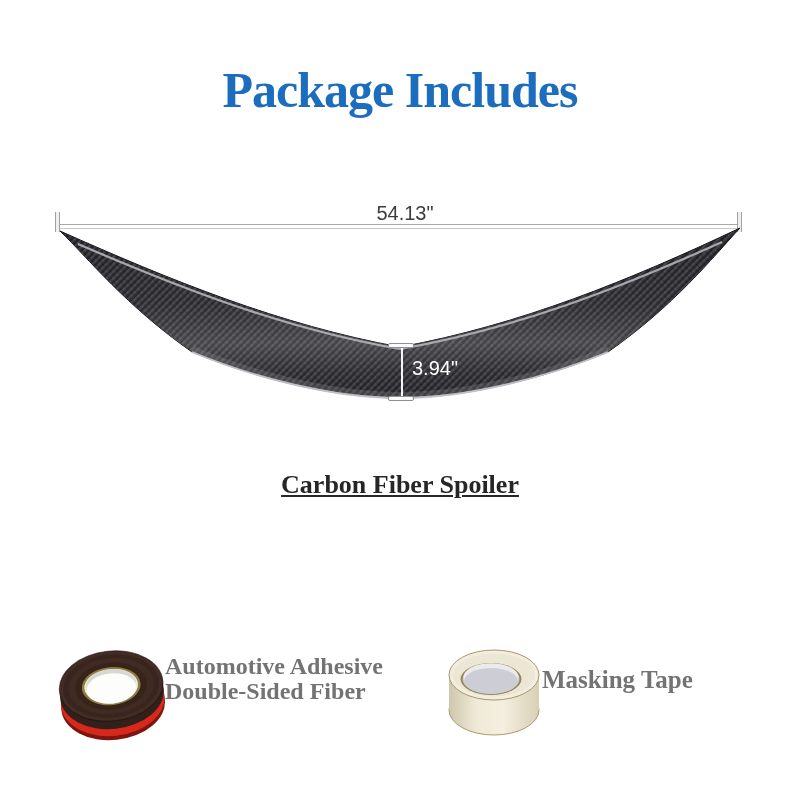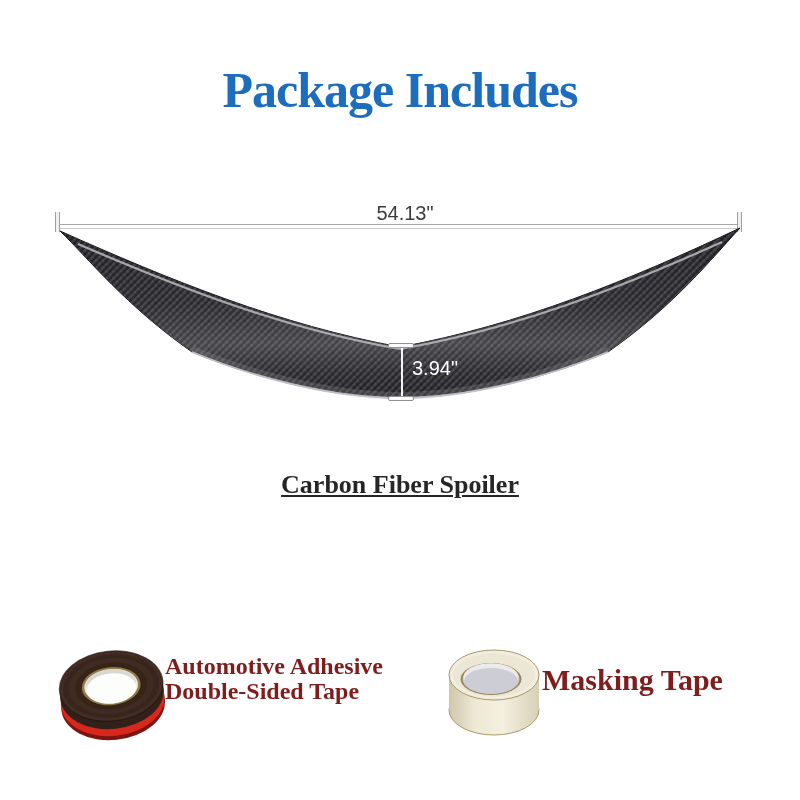--- a/index.html
+++ b/index.html
@@ -36,23 +36,23 @@
                font-family:"Liberation Sans",sans-serif;font-size:20px;color:#ffffff;}
 
   
   .caption{position:absolute;top:470px;left:0;width:800px;text-align:center;margin:0;
            font-size:26px;font-weight:bold;color:#262626;text-decoration:underline;}
 
   
   .tape-svg{position:absolute;}
   .tape-svg.dst{left:58px;top:646px;width:108px;height:96px;}
   .tape-svg.mask{left:446px;top:646px;width:96px;height:96px;}
-  .item-label{position:absolute;font-weight:bold;color:#7f1d1d;}
+  .item-label{position:absolute;font-weight:bold;color:#737373;}
   .item-label.dst{left:165px;top:654px;font-size:24px;line-height:25px;}
-  .item-label.mask{left:542px;top:667px;font-size:30px;line-height:26px;}
+  .item-label.mask{left:542px;top:667px;font-size:25px;line-height:26px;}
   .item-label span{display:block;}
 </style>
 </head>
 <body>
 
 <div class="page">
 
   <h1 class="title">Package Includes</h1>
 
   <div>
@@ -109,21 +109,21 @@
         <ellipse cx="54" cy="40" rx="36" ry="23.5" fill="#372419"></ellipse>
         <ellipse cx="54" cy="40" rx="29.5" ry="19" fill="#8d7a45"></ellipse>
         <ellipse cx="54" cy="40" rx="27" ry="17" fill="#ece9dd"></ellipse>
         <ellipse cx="54" cy="38.5" rx="25" ry="15.5" fill="#d9d7d1"></ellipse>
         <ellipse cx="54" cy="42.5" rx="25" ry="15.2" fill="#fdfdfc"></ellipse>
         <ellipse cx="54" cy="40" rx="52" ry="35" fill="none" stroke="#1a100c" stroke-width="1" opacity="0.6"></ellipse>
       </g>
     </svg>
     <div class="item-label dst">
       <span>Automotive Adhesive</span>
-      <span>Double-Sided Tape</span>
+      <span>Double-Sided Fiber</span>
     </div>
   </div>
 
   <div>
     <svg class="tape-svg mask" viewBox="0 0 96 96" aria-hidden="true">
       <defs>
         <linearGradient id="sideG" x1="0" y1="0" x2="1" y2="0">
           <stop offset="0" stop-color="#cfc7ac"></stop>
           <stop offset="0.3" stop-color="#efe9d6"></stop>
           <stop offset="0.6" stop-color="#f4efdf"></stop>

